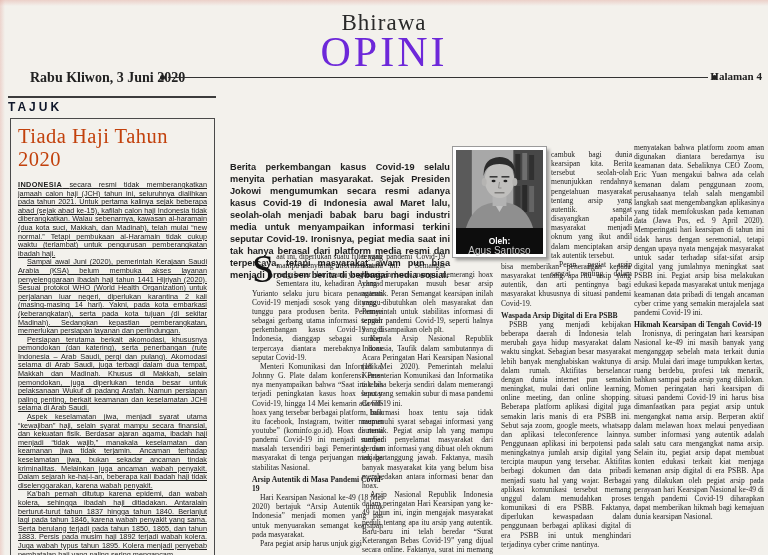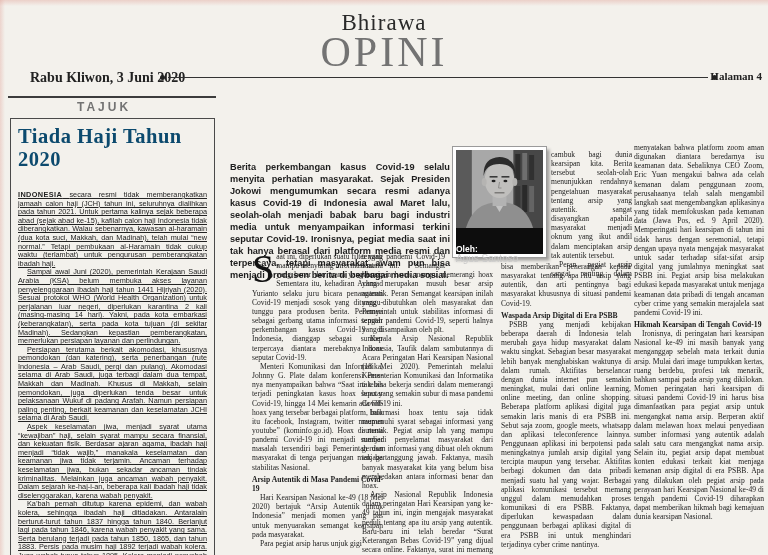--- a/index.html
+++ b/index.html
@@ -9,35 +9,35 @@
   
   .tint-top{position:absolute;left:0;top:0;width:768px;height:6px;
             background:linear-gradient(to bottom,rgba(226,168,158,.45),rgba(226,168,158,0));pointer-events:none;}
   .tint-left{position:absolute;left:0;top:0;width:5px;height:555px;
             background:linear-gradient(to right,rgba(226,168,158,.40),rgba(226,168,158,0));pointer-events:none;}
 
   
   .masthead{position:absolute;left:0;top:10px;width:768px;text-align:center;
             font-size:23px;letter-spacing:1px;color:#2a2a2a;}
   .section-title{position:absolute;left:0;top:28px;width:768px;text-align:center;
-            font-size:42px;letter-spacing:3px;color:#737373;}
+            font-size:42px;letter-spacing:3px;color:#6d28d9;}
   .dateline{position:absolute;left:30px;top:70px;font-size:14px;font-weight:bold;color:#222;}
   .page-number{position:absolute;right:6px;top:70px;font-size:11px;font-weight:bold;color:#222;}
   .date-rule{position:absolute;left:168px;top:77px;width:540px;height:1px;background:#333;}
   .dot{position:absolute;top:74.5px;width:5px;height:5px;border-radius:50%;background:#222;}
   .dot-l{left:160px;} .dot-r{left:712px;}
 
   
   .tajuk-rule{position:absolute;left:8px;top:96px;width:208px;height:2px;background:#3c3c3c;}
-  .tajuk-label{position:absolute;left:0;top:100px;width:208px;text-align:center;
+  .tajuk-label{position:absolute;left:8px;top:100px;width:208px;
       font-family:"Liberation Sans",sans-serif;font-weight:bold;font-size:12px;
-      letter-spacing:3px;color:#737373;}
+      letter-spacing:3px;color:#0f172a;}
   .tajuk-box{position:absolute;left:10px;top:118px;width:205px;height:450px;
       border:1.5px solid #4a4a4a;background:#f3f1ec;padding:6px 7px;box-sizing:border-box;overflow:hidden;}
-  .tajuk-title{font-size:20.5px;letter-spacing:.5px;color:#0c4a6e;margin:0 0 20px 0;font-weight:bold;}
+  .tajuk-title{font-size:20.5px;letter-spacing:.5px;color:#c2410c;margin:0 0 10px 0;font-weight:normal;}
   .tajuk-body{font-family:"Liberation Sans",sans-serif;font-size:7.3px;line-height:8.6px;
       text-align:justify;color:#232323;}
   .tajuk-body p{margin:0;text-indent:9px;text-decoration:underline;}
   .tajuk-body p.first{text-indent:0;}
   .tajuk-body .lead-word{font-weight:bold;letter-spacing:.4px;}
 
   
   .headline{position:absolute;left:228px;top:98px;width:537px;height:44px;}
   .lede{position:absolute;left:230px;top:150px;width:220px;
       font-family:"Liberation Sans",sans-serif;font-weight:bold;font-size:9.2px;
@@ -57,22 +57,22 @@
   .col3top{left:551px;top:150px;width:81px;height:128px;}
   .col3{left:501px;top:262px;width:130px;height:293px;}
   .col4{left:634px;top:143px;width:130px;height:406px;}
 
   
   .photo-frame{position:absolute;left:452px;top:146px;width:95px;height:112px;background:#fff;
       border:1px solid #9a9a9a;box-shadow:2.5px 2.5px 3px rgba(60,60,60,.45);
       padding:3px;box-sizing:border-box;}
   .photo-inner{width:100%;height:100%;display:flex;flex-direction:column;}
   .photo-img{flex:1;display:block;width:100%;}
-  .photo-caption{height:26px;background:#0d0d0d;color:#fff;
-      font-family:"Liberation Sans",sans-serif;padding-top:16px;box-sizing:border-box;}
+  .photo-caption{height:26px;background:#0d0d0d;color:#fff;text-align:center;
+      font-family:"Liberation Sans",sans-serif;padding-top:8px;box-sizing:border-box;}
   .byline-label{font-size:8.5px;font-weight:bold;display:block;line-height:10px;}
   .byline-name{font-size:10px;color:#c9c9c9;display:block;line-height:9px;}
 </style>
 </head>
 <body>
 
 <div id="page">
   <div class="tint-top"></div>
   <div class="tint-left"></div>
 

